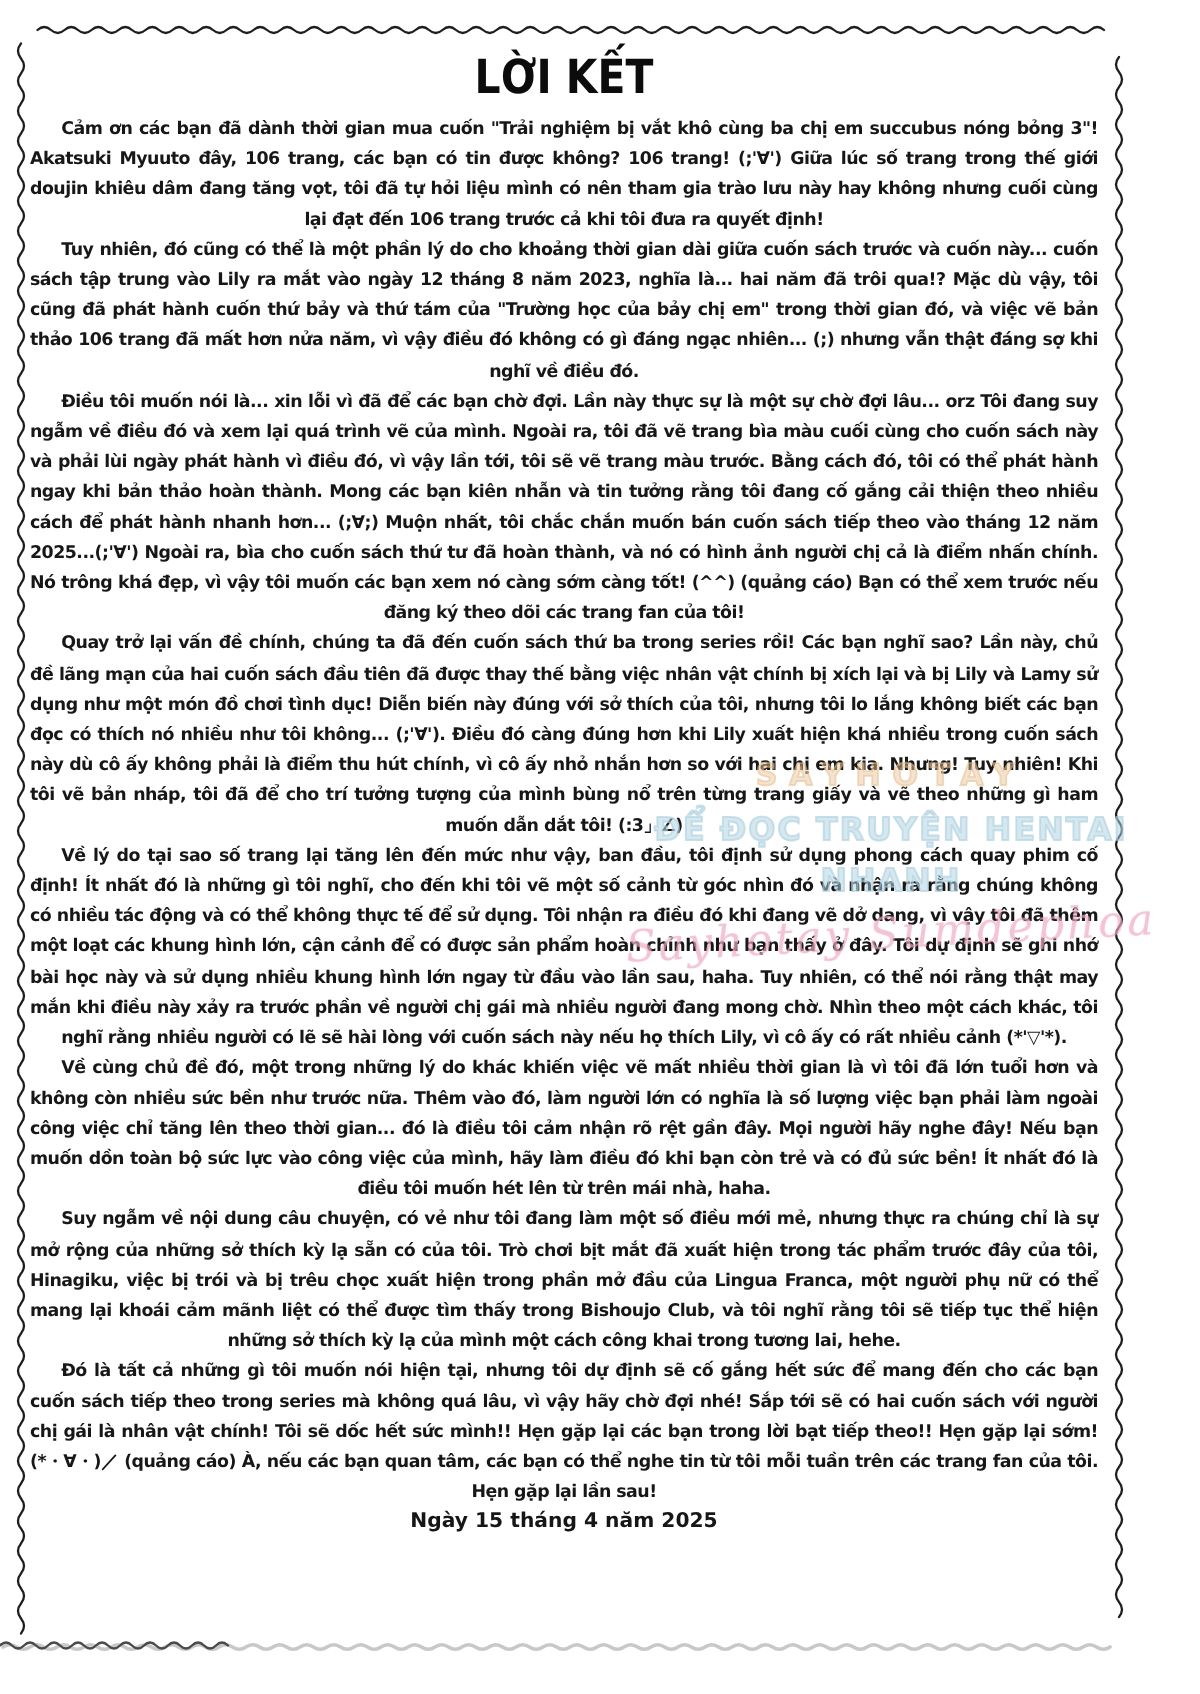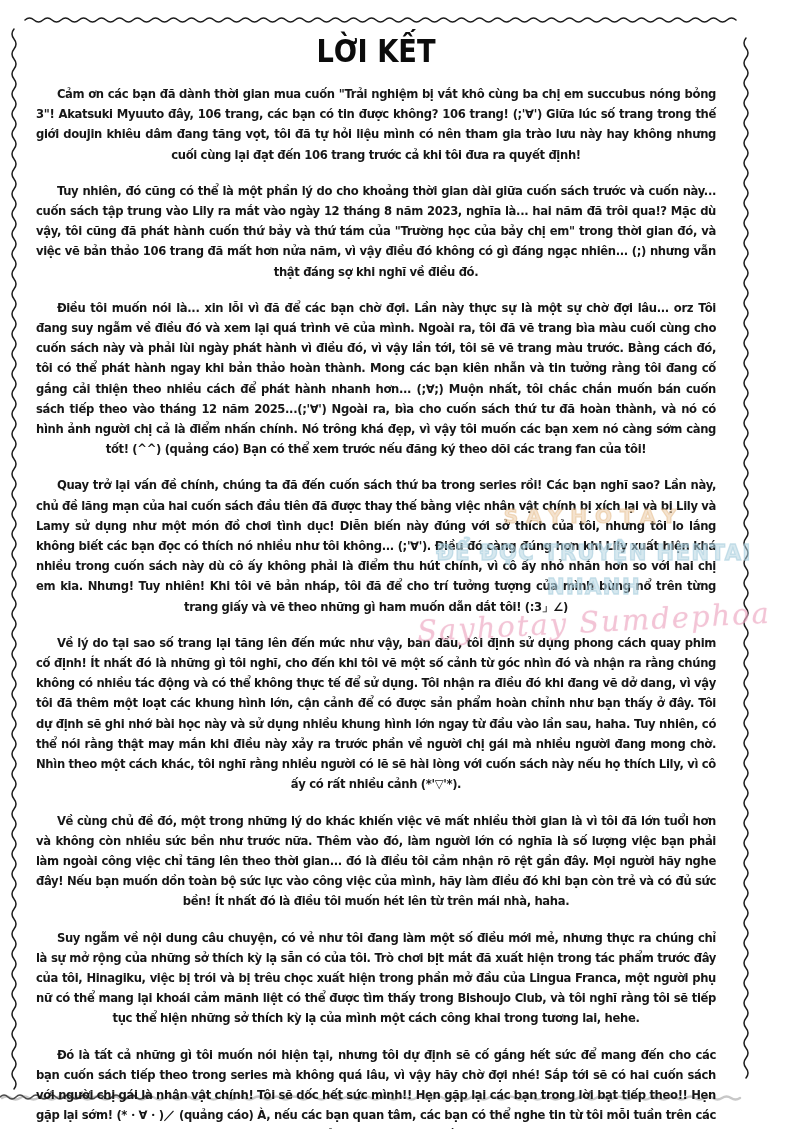--- a/index.html
+++ b/index.html
@@ -13,21 +13,21 @@
 
   .content{
     position:absolute;left:20px;top:34px;width:712px;z-index:2;
   }
   h1.title{
     margin:0 0 7px 0;text-align:center;
     font-size:29px;font-weight:900;letter-spacing:0px;color:#0c0c0c;
     transform:scaleX(.94) scaleY(1.08);
   }
   p.para{
-    margin:16px;font-size:11.6px;font-weight:bold;line-height:20.2px;
+    margin:0;font-size:11.6px;font-weight:bold;line-height:20.2px;
     letter-spacing:-0.35px;
     text-align:justify;text-align-last:center;text-indent:1.8em;color:#171717;
   }
   .sig{
     margin-top:3px;text-align:center;font-size:14px;font-weight:bold;letter-spacing:0px;
   }
   .date{
     margin-top:2px;text-align:center;font-size:13.5px;font-weight:bold;
   }
 
@@ -84,21 +84,20 @@
   <div class="content">
     <h1 class="title">LỜI KẾT</h1>
     <p class="para">Cảm ơn các bạn đã dành thời gian mua cuốn "Trải nghiệm bị vắt khô cùng ba chị em succubus nóng bỏng 3"! Akatsuki Myuuto đây, 106 trang, các bạn có tin được không? 106 trang! (;'∀') Giữa lúc số trang trong thế giới doujin khiêu dâm đang tăng vọt, tôi đã tự hỏi liệu mình có nên tham gia trào lưu này hay không nhưng cuối cùng lại đạt đến 106 trang trước cả khi tôi đưa ra quyết định!</p>
     <p class="para">Tuy nhiên, đó cũng có thể là một phần lý do cho khoảng thời gian dài giữa cuốn sách trước và cuốn này... cuốn sách tập trung vào Lily ra mắt vào ngày 12 tháng 8 năm 2023, nghĩa là... hai năm đã trôi qua!? Mặc dù vậy, tôi cũng đã phát hành cuốn thứ bảy và thứ tám của "Trường học của bảy chị em" trong thời gian đó, và việc vẽ bản thảo 106 trang đã mất hơn nửa năm, vì vậy điều đó không có gì đáng ngạc nhiên... (;) nhưng vẫn thật đáng sợ khi nghĩ về điều đó.</p>
     <p class="para">Điều tôi muốn nói là... xin lỗi vì đã để các bạn chờ đợi. Lần này thực sự là một sự chờ đợi lâu... orz Tôi đang suy ngẫm về điều đó và xem lại quá trình vẽ của mình. Ngoài ra, tôi đã vẽ trang bìa màu cuối cùng cho cuốn sách này và phải lùi ngày phát hành vì điều đó, vì vậy lần tới, tôi sẽ vẽ trang màu trước. Bằng cách đó, tôi có thể phát hành ngay khi bản thảo hoàn thành. Mong các bạn kiên nhẫn và tin tưởng rằng tôi đang cố gắng cải thiện theo nhiều cách để phát hành nhanh hơn... (;∀;) Muộn nhất, tôi chắc chắn muốn bán cuốn sách tiếp theo vào tháng 12 năm 2025...(;'∀') Ngoài ra, bìa cho cuốn sách thứ tư đã hoàn thành, và nó có hình ảnh người chị cả là điểm nhấn chính. Nó trông khá đẹp, vì vậy tôi muốn các bạn xem nó càng sớm càng tốt! (^^) (quảng cáo) Bạn có thể xem trước nếu đăng ký theo dõi các trang fan của tôi!</p>
     <p class="para">Quay trở lại vấn đề chính, chúng ta đã đến cuốn sách thứ ba trong series rồi! Các bạn nghĩ sao? Lần này, chủ đề lãng mạn của hai cuốn sách đầu tiên đã được thay thế bằng việc nhân vật chính bị xích lại và bị Lily và Lamy sử dụng như một món đồ chơi tình dục! Diễn biến này đúng với sở thích của tôi, nhưng tôi lo lắng không biết các bạn đọc có thích nó nhiều như tôi không... (;'∀'). Điều đó càng đúng hơn khi Lily xuất hiện khá nhiều trong cuốn sách này dù cô ấy không phải là điểm thu hút chính, vì cô ấy nhỏ nhắn hơn so với hai chị em kia. Nhưng! Tuy nhiên! Khi tôi vẽ bản nháp, tôi đã để cho trí tưởng tượng của mình bùng nổ trên từng trang giấy và vẽ theo những gì ham muốn dẫn dắt tôi! (:3」∠)</p>
     <p class="para">Về lý do tại sao số trang lại tăng lên đến mức như vậy, ban đầu, tôi định sử dụng phong cách quay phim cố định! Ít nhất đó là những gì tôi nghĩ, cho đến khi tôi vẽ một số cảnh từ góc nhìn đó và nhận ra rằng chúng không có nhiều tác động và có thể không thực tế để sử dụng. Tôi nhận ra điều đó khi đang vẽ dở dang, vì vậy tôi đã thêm một loạt các khung hình lớn, cận cảnh để có được sản phẩm hoàn chỉnh như bạn thấy ở đây. Tôi dự định sẽ ghi nhớ bài học này và sử dụng nhiều khung hình lớn ngay từ đầu vào lần sau, haha. Tuy nhiên, có thể nói rằng thật may mắn khi điều này xảy ra trước phần về người chị gái mà nhiều người đang mong chờ. Nhìn theo một cách khác, tôi nghĩ rằng nhiều người có lẽ sẽ hài lòng với cuốn sách này nếu họ thích Lily, vì cô ấy có rất nhiều cảnh (*'▽'*).</p>
     <p class="para">Về cùng chủ đề đó, một trong những lý do khác khiến việc vẽ mất nhiều thời gian là vì tôi đã lớn tuổi hơn và không còn nhiều sức bền như trước nữa. Thêm vào đó, làm người lớn có nghĩa là số lượng việc bạn phải làm ngoài công việc chỉ tăng lên theo thời gian... đó là điều tôi cảm nhận rõ rệt gần đây. Mọi người hãy nghe đây! Nếu bạn muốn dồn toàn bộ sức lực vào công việc của mình, hãy làm điều đó khi bạn còn trẻ và có đủ sức bền! Ít nhất đó là điều tôi muốn hét lên từ trên mái nhà, haha.</p>
     <p class="para">Suy ngẫm về nội dung câu chuyện, có vẻ như tôi đang làm một số điều mới mẻ, nhưng thực ra chúng chỉ là sự mở rộng của những sở thích kỳ lạ sẵn có của tôi. Trò chơi bịt mắt đã xuất hiện trong tác phẩm trước đây của tôi, Hinagiku, việc bị trói và bị trêu chọc xuất hiện trong phần mở đầu của Lingua Franca, một người phụ nữ có thể mang lại khoái cảm mãnh liệt có thể được tìm thấy trong Bishoujo Club, và tôi nghĩ rằng tôi sẽ tiếp tục thể hiện những sở thích kỳ lạ của mình một cách công khai trong tương lai, hehe.</p>
     <p class="para">Đó là tất cả những gì tôi muốn nói hiện tại, nhưng tôi dự định sẽ cố gắng hết sức để mang đến cho các bạn cuốn sách tiếp theo trong series mà không quá lâu, vì vậy hãy chờ đợi nhé! Sắp tới sẽ có hai cuốn sách với người chị gái là nhân vật chính! Tôi sẽ dốc hết sức mình!! Hẹn gặp lại các bạn trong lời bạt tiếp theo!! Hẹn gặp lại sớm! (*・∀・)／ (quảng cáo) À, nếu các bạn quan tâm, các bạn có thể nghe tin từ tôi mỗi tuần trên các trang fan của tôi. Hẹn gặp lại lần sau!</p>
-    <div class="sig">Akatsuki Myuuto</div>
     <div class="date">Ngày 15 tháng 4 năm 2025</div>
   </div>
 
   <div class="watermark">
     <div class="wm-ghost">SAYHOTAY</div>
     <div class="wm-line">ĐỂ ĐỌC TRUYỆN HENTAI NHANH</div>
     <div class="wm-script">Sayhotay Sumdephoa</div>
   </div>
 
   <div class="footer">

